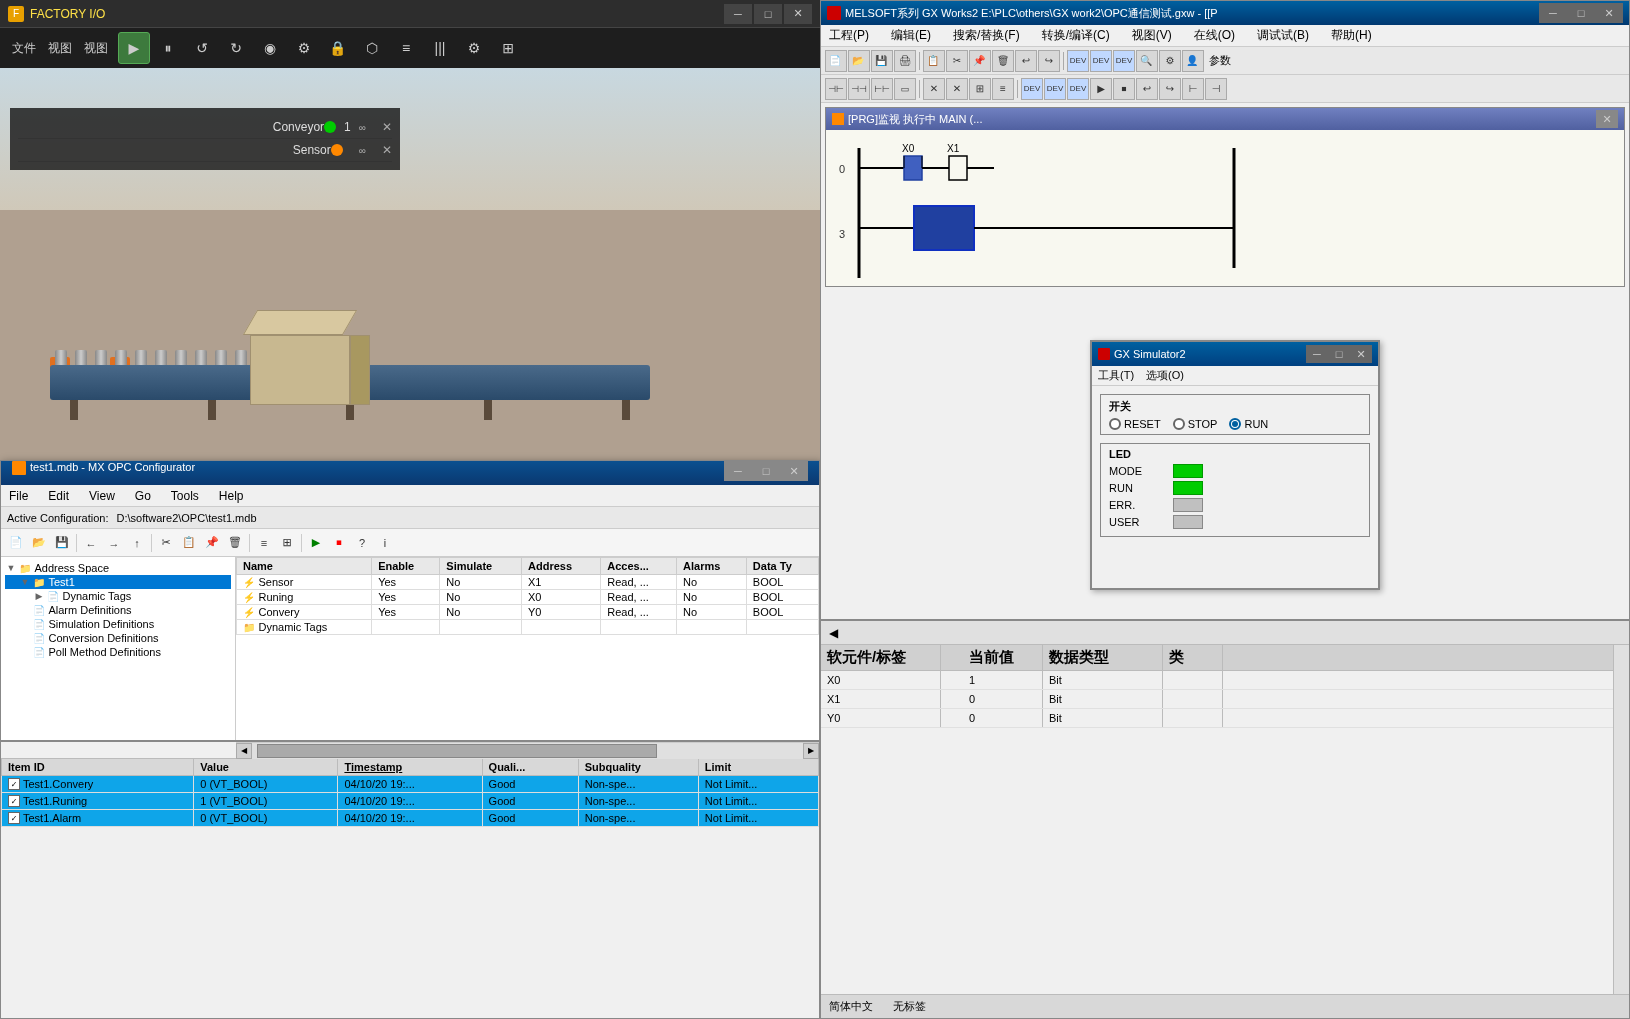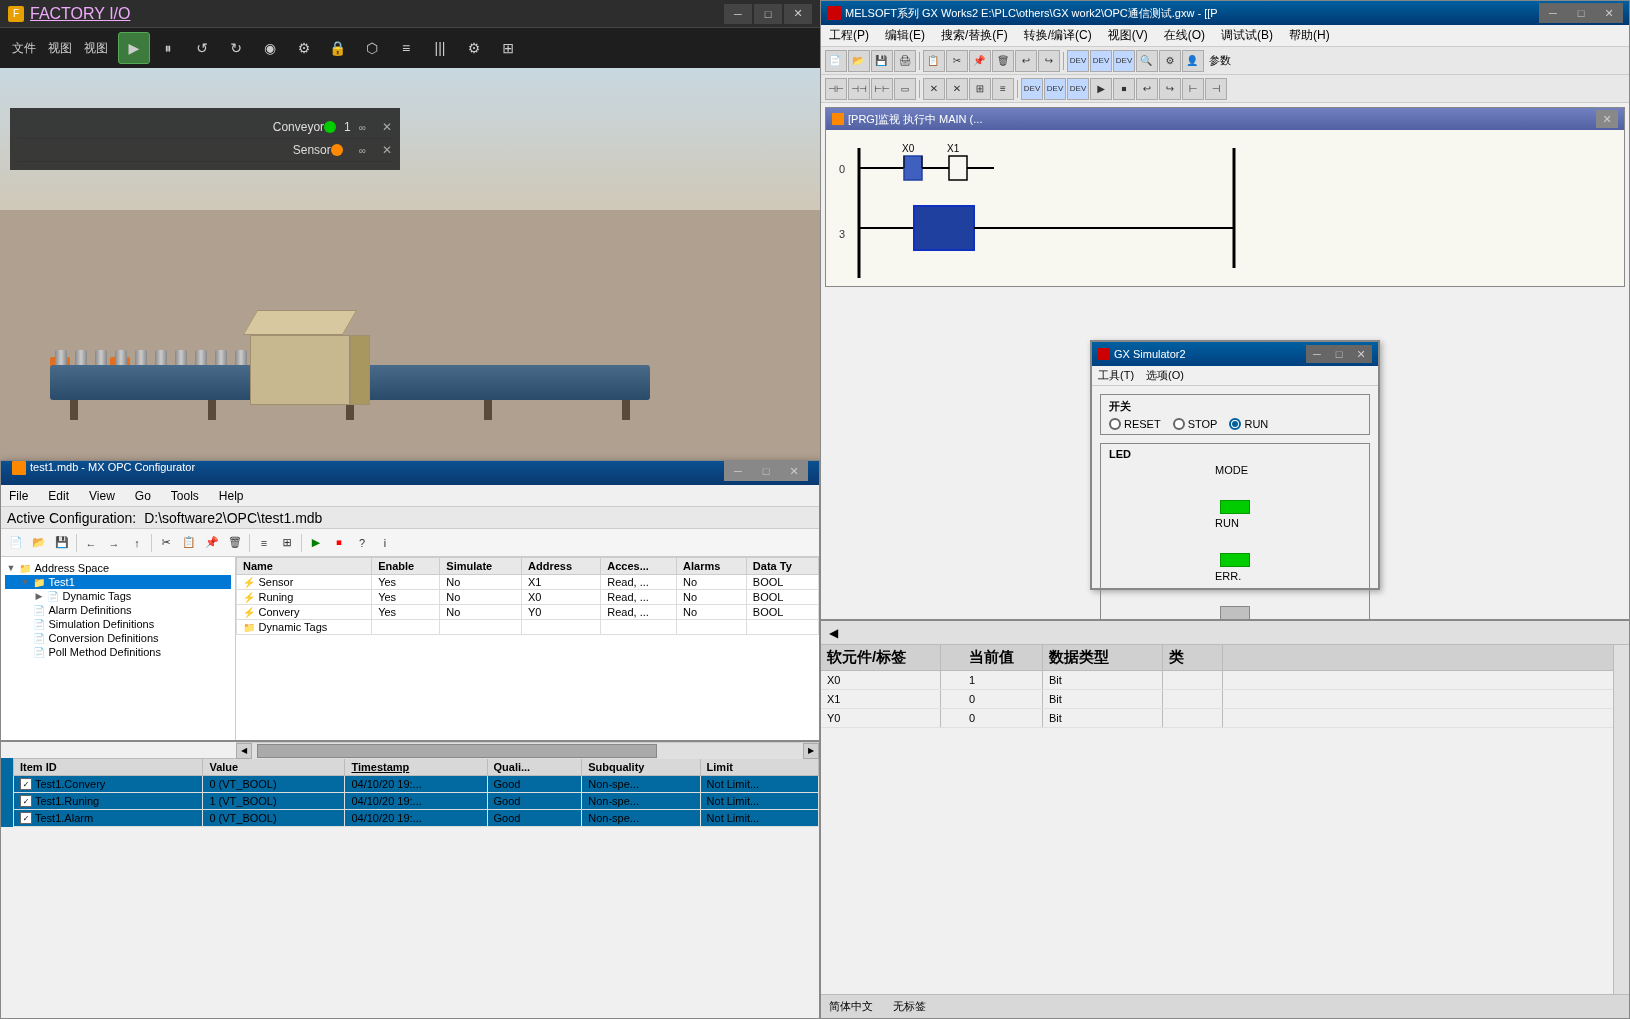--- a/index.html
+++ b/index.html
@@ -25,24 +25,23 @@
       background: #e8a000;
       border-radius: 2px;
       margin-right: 6px;
       display: inline-flex;
       align-items: center;
       justify-content: center;
       font-size: 10px;
       color: #fff;
     }
     .factory-titlebar .title {
-      color: #f0abfc;
-      font-size: 16px;
+      color: #fde047;
+      font-size: 12px;
       flex: 1;
-      text-decoration: underline;
     }
     .factory-titlebar .win-controls {
       display: flex;
       gap: 2px;
     }
     .win-btn {
       width: 28px; height: 20px;
       background: #444;
       border: none;
       color: #ccc;
@@ -233,21 +232,21 @@
       font-size: 12px;
       color: #000;
     }
     .opc-menubar span { cursor: pointer; padding: 0 4px; }
     .opc-active-config {
       height: 22px;
       background: #e8e8e8;
       display: flex;
       align-items: center;
       padding: 0 6px;
-      font-size: 14px;
+      font-size: 11px;
       color: #000;
       border-bottom: 1px solid #ccc;
     }
     .opc-toolbar {
       height: 28px;
       background: #f5f5f5;
       display: flex;
       align-items: center;
       padding: 0 4px;
       gap: 1px;
@@ -346,24 +345,23 @@
     .scroll-arrow {
       width: 16px; height: 16px;
       background: #d0d0d0;
       border: 1px solid #aaa;
       display: flex; align-items: center; justify-content: center;
       font-size: 8px; cursor: pointer;
     }
 
     
     .opc-bottom {
-      background: #0369a1;
+      background: #0ea5e9;
       flex: 1;
       overflow: auto;
-      padding-left: 12px;
     }
     .opc-bottom-table {
       width: 100%;
       border-collapse: collapse;
       font-size: 11px;
     }
     .opc-bottom-table th {
       background: #d8d8d8;
       border: 1px solid #bbb;
       padding: 2px 6px;
@@ -399,21 +397,21 @@
       background: #cc0000;
       margin-right: 4px;
       border-radius: 1px;
     }
     .melsoft-menubar {
       height: 22px;
       background: #f0f0f0;
       display: flex;
       align-items: center;
       padding: 0 4px;
-      gap: 8px;
+      gap: 14px;
       font-size: 12px;
       border-bottom: 1px solid #ccc;
     }
     .melsoft-menubar span { cursor: pointer; padding: 2px 4px; }
     .melsoft-toolbar1 {
       height: 28px;
       background: #e8e8e8;
       display: flex; align-items: center;
       padding: 0 4px; gap: 1px;
       border-bottom: 1px solid #ccc;
@@ -514,21 +512,20 @@
       border-radius: 50%;
     }
     .led-group {
       border: 1px solid #888;
       padding: 4px 8px;
     }
     .led-row {
       display: flex; align-items: center;
       gap: 24px; margin: 3px 0;
       font-size: 11px;
-      flex-direction: column;
     }
     .led-label { width: 40px; }
     .led-indicator {
       width: 30px; height: 14px;
       background: #00cc00;
       border: 1px solid #009900;
     }
     .led-indicator.gray {
       background: #c0c0c0;
       border-color: #888;

